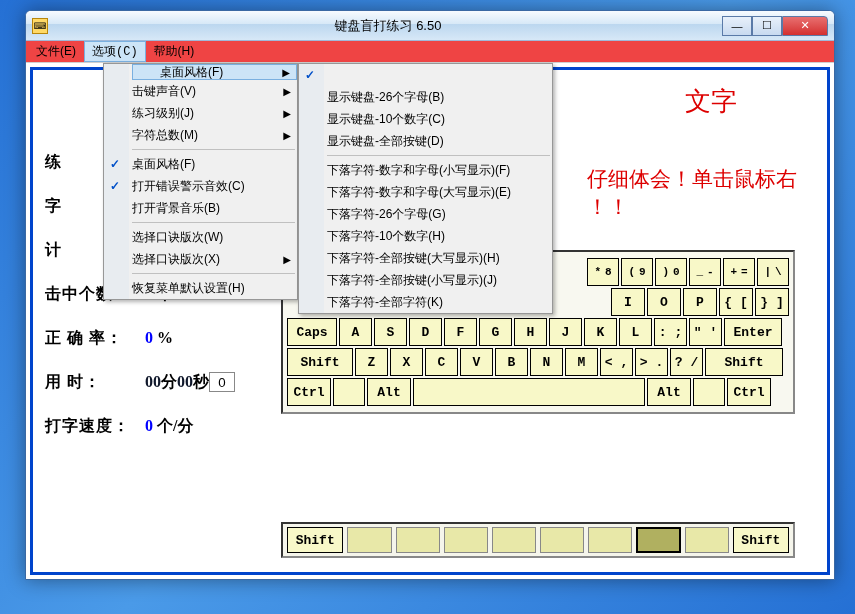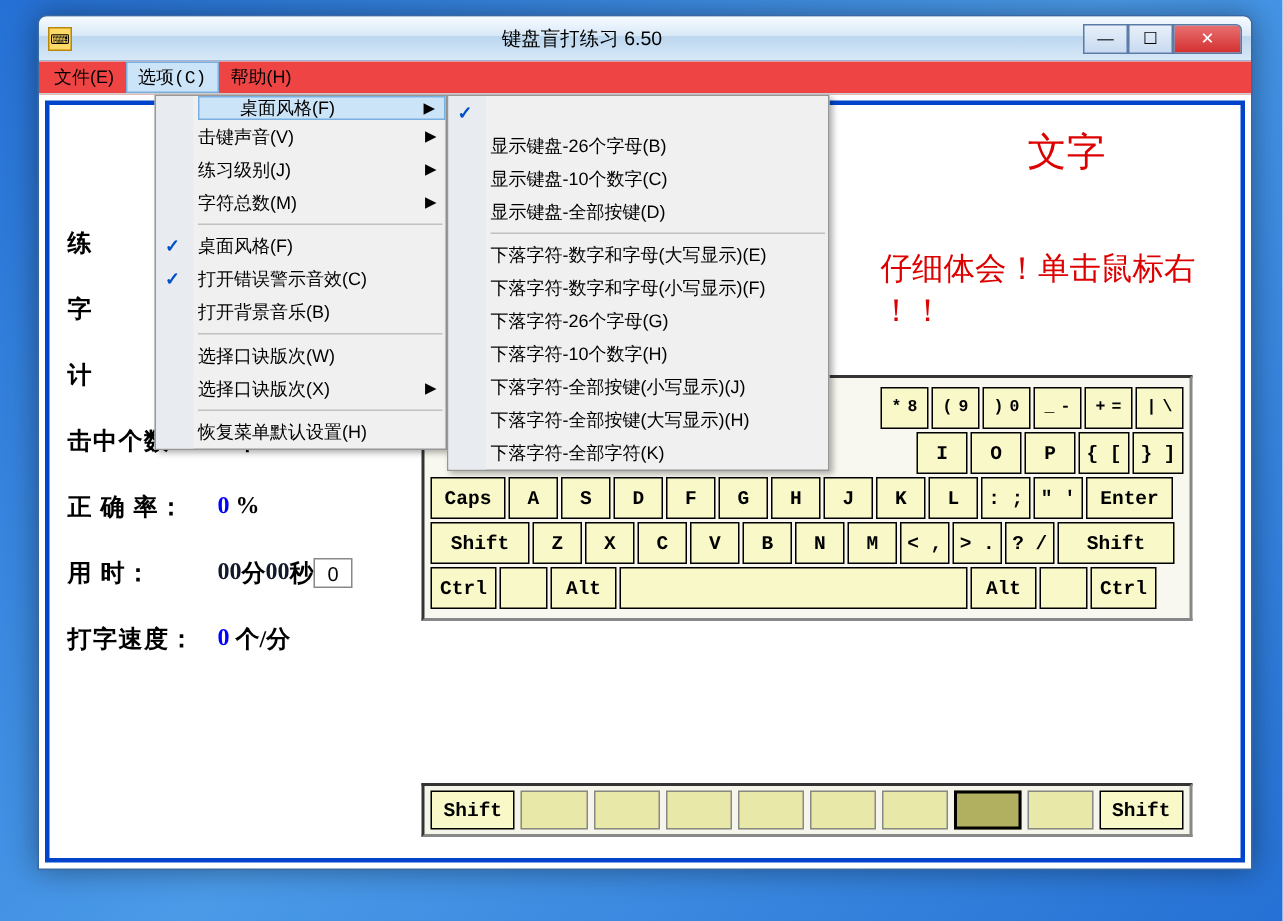--- a/index.html
+++ b/index.html
@@ -257,35 +257,35 @@
           <span>显示键盘-26个字母(B)</span>
         </div>
         <div class="dd-item">
           <span>显示键盘-10个数字(C)</span>
         </div>
         <div class="dd-item">
           <span>显示键盘-全部按键(D)</span>
         </div>
         <div class="dd-sep"></div>
         <div class="dd-item">
+          <span>下落字符-数字和字母(小写显示)(F)</span>
+        </div>
+        <div class="dd-item">
           <span>下落字符-数字和字母(大写显示)(E)</span>
         </div>
         <div class="dd-item">
-          <span>下落字符-数字和字母(小写显示)(F)</span>
-        </div>
-        <div class="dd-item">
           <span>下落字符-26个字母(G)</span>
         </div>
         <div class="dd-item">
           <span>下落字符-10个数字(H)</span>
         </div>
         <div class="dd-item">
+          <span>下落字符-全部按键(大写显示)(H)</span>
+        </div>
+        <div class="dd-item">
           <span>下落字符-全部按键(小写显示)(J)</span>
         </div>
         <div class="dd-item">
-          <span>下落字符-全部按键(大写显示)(H)</span>
-        </div>
-        <div class="dd-item">
           <span>下落字符-全部字符(K)</span>
         </div>
       </div>
   </div>
 </div>
 
 </body></html>

